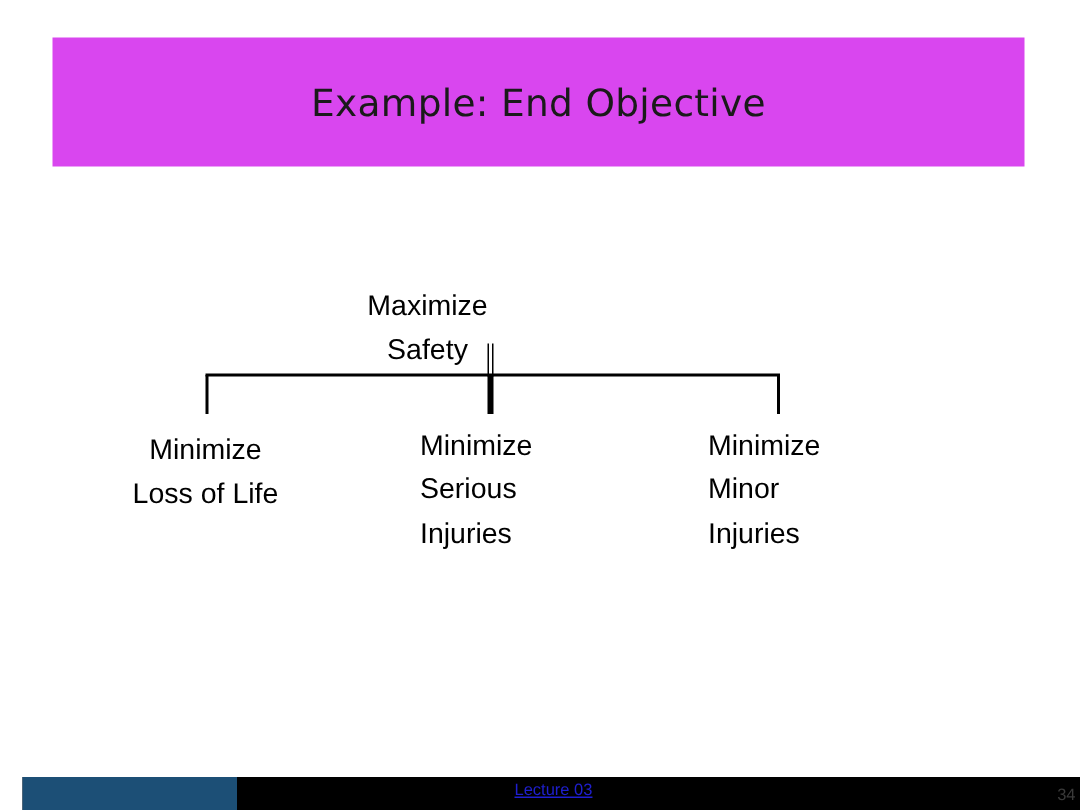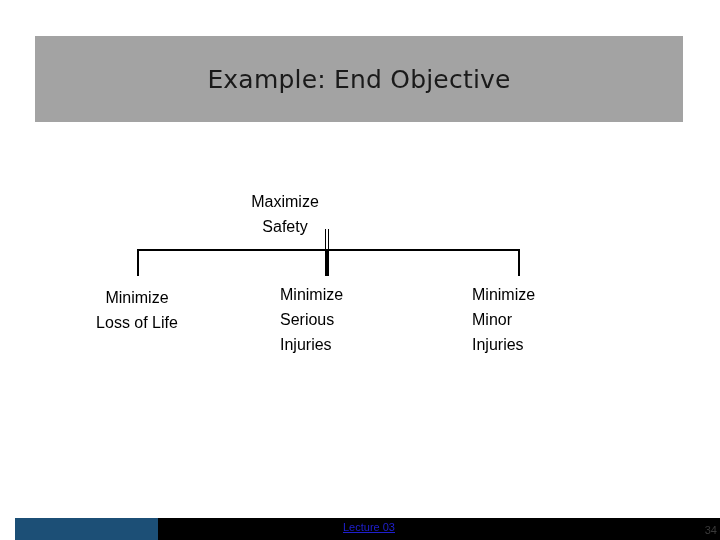--- a/index.html
+++ b/index.html
@@ -13,24 +13,24 @@
     position: relative;
     overflow: hidden;
     font-family: "Liberation Sans", sans-serif;
     -webkit-font-smoothing: antialiased;
   }
 
   
   #title-banner {
     position: absolute;
     left: 35px;
-    top: 36px;
+    top: 25px;
     width: 648px;
     height: 86px;
-    background: #a3a3a3;
+    background: #d946ef;
     display: flex;
     align-items: center;
     justify-content: center;
   }
   #title-text {
     font-family: "DejaVu Sans", sans-serif;
     font-size: 25px;
     font-weight: 400;
     color: #1a1a1a;
     letter-spacing: 0.2px;
@@ -42,21 +42,21 @@
     position: absolute;
     left: 0;
     top: 0;
     width: 720px;
     height: 440px;
   }
 
   .node-label {
     position: absolute;
     font-family: "Liberation Sans", sans-serif;
-    font-size: 16px;
+    font-size: 19px;
     line-height: 1.55;
     color: #000000;
     white-space: pre-line;
   }
 
   #node-root-label {
     left: 205px;
     top: 190px;
     width: 160px;
     text-align: center;

